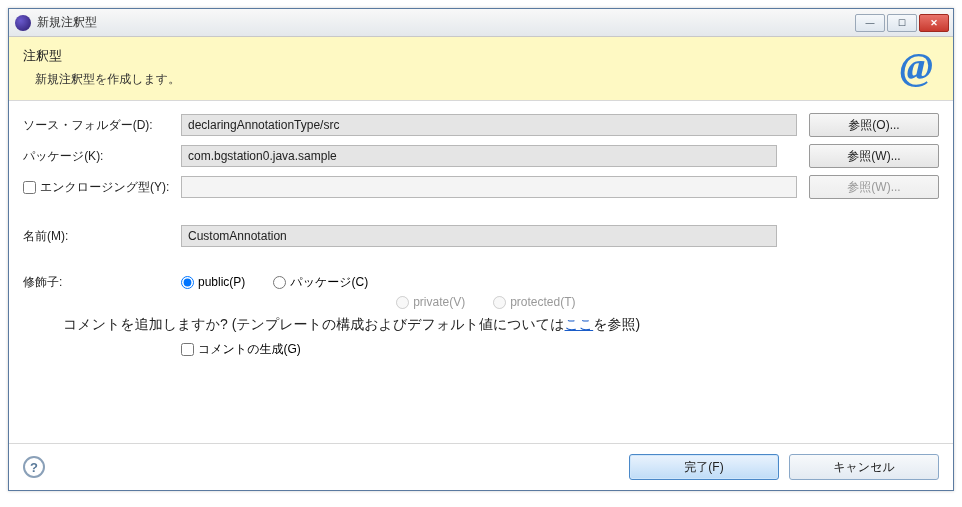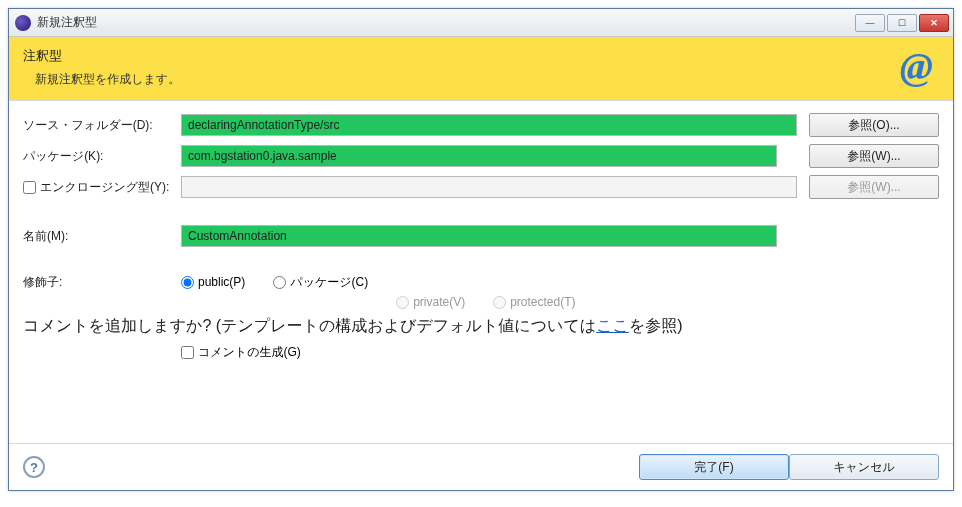--- a/index.html
+++ b/index.html
@@ -52,21 +52,21 @@
     .win-btn.close {
       background: linear-gradient(to bottom, #e9736a, #c83a2f);
       border-color: #a02a20;
       color: #fff;
       font-weight: bold;
     }
     .header-section {
       padding: 10px 14px 12px 14px;
       border-bottom: 1px solid #d8d8d8;
       position: relative;
-      background: #fde047;
+      background: #fef9c3;
       display: flex;
       align-items: flex-start;
     }
     .header-text { flex: 1; }
     .header-title { font-size: 13px; color: #222; margin-bottom: 6px; }
     .header-desc { font-size: 12px; color: #333; padding-left: 12px; }
     .header-icon {
       font-size: 40px;
       font-style: italic;
       font-weight: bold;
@@ -94,21 +94,21 @@
       display: flex;
       align-items: center;
     }
     .form-label input[type=checkbox] { margin-right: 4px; }
     .text-input {
       flex: 1;
       height: 22px;
       border: 1px solid #b8b8b8;
       padding: 2px 6px;
       font-size: 12px;
-      background: #22c55e;
+      background: #e5e5e5;
       color: #222;
     }
     .side-btn {
       width: 130px;
       height: 24px;
       margin-left: 12px;
       border: 1px solid #9a9a9a;
       border-radius: 2px;
       background: linear-gradient(to bottom, #f7f7f7, #e5e5e5);
       font-size: 12px;
@@ -131,21 +131,21 @@
       align-items: center;
       padding-left: 0;
       justify-content: center;
     }
     .radio-item {
       display: flex; align-items: center; gap: 4px;
       font-size: 12px;
     }
     .radio-item.disabled { color: #999; margin-top: 40px; }
     .radio-item input { margin: 0; }
-    .comment-row { font-size: 16px; color: #222; margin-bottom: 7px; }
+    .comment-row { font-size: 14px; color: #222; margin-bottom: 7px; margin-left: 40px; }
     .comment-row a { color: #1a5cc8; text-decoration: underline; }
     .checkbox-row {
       display: flex; align-items: center;
       padding-left: 158px;
       font-size: 12px;
       gap: 4px;
     }
     .footer {
       border-top: 1px solid #d8d8d8;
       padding: 10px 14px;
@@ -160,21 +160,21 @@
       color: #5a7a9a;
       background: #fff;
       display: flex; align-items: center; justify-content: center;
       font-size: 13px;
       font-weight: bold;
       cursor: default;
     }
     .footer-spacer { flex: 1; }
     .main-btn {
       width: 150px; height: 26px;
-      margin-left: 0;
+      margin-left: 10px;
       border: 1px solid #8aa8c8;
       border-radius: 3px;
       background: linear-gradient(to bottom, #f7f9fb, #e3eaf2);
       font-size: 12px;
       color: #222;
       cursor: default;
     }
     .main-btn.primary {
       border: 1px solid #4a88c8;
       background: linear-gradient(to bottom, #eaf3fd, #bfdcf7);

